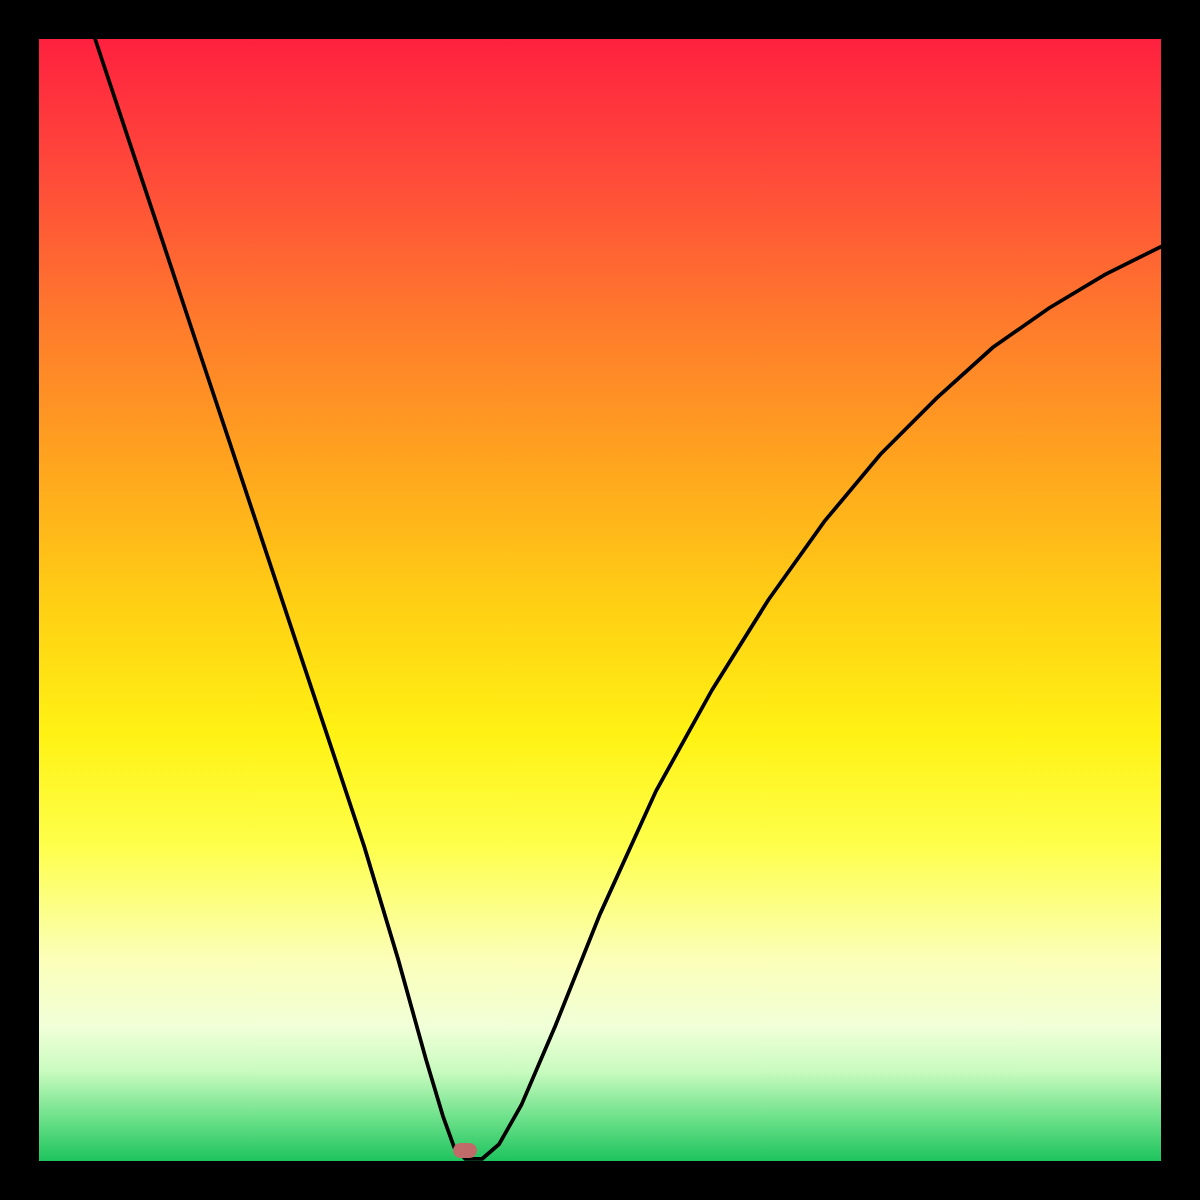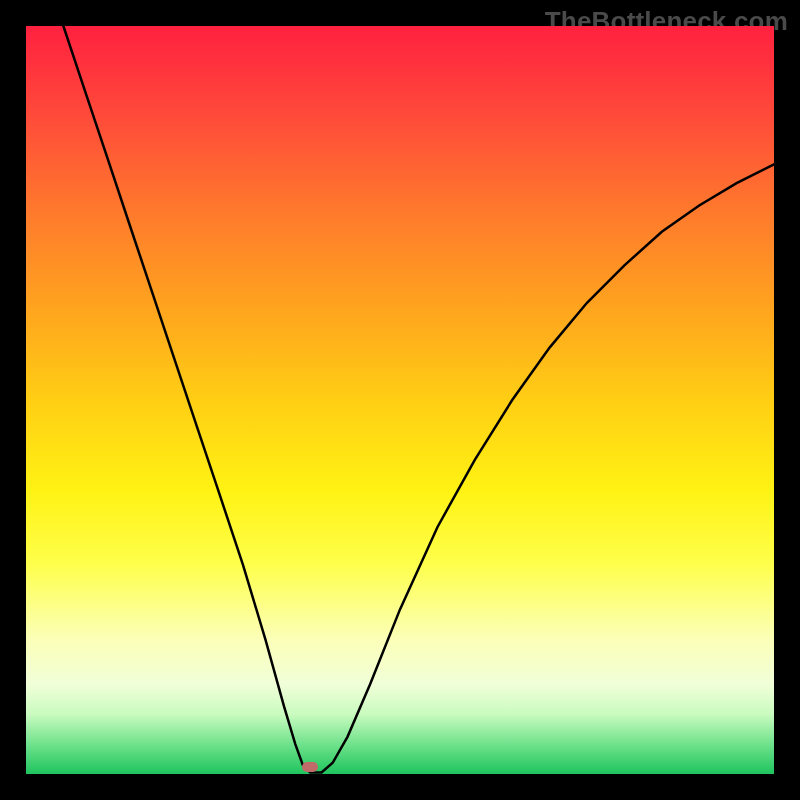--- a/index.html
+++ b/index.html
@@ -20,21 +20,20 @@
       #c9fbbf 92%,
       #70e28c 96%,
       #1ec45e 100%);
   }
   .curve{position:absolute;inset:0;}
   .marker{position:absolute;width:16px;height:10px;border-radius:5px;background:#c06a6a;left:276px;top:734px;}
 </style>
 </head>
 <body>
 <div class="frame">
-  <div class="watermark">TheBottleneck.com</div>
   <div class="plot">
     <div class="gradient"></div>
     <svg class="curve" viewBox="0 0 748 748" preserveAspectRatio="none">
       <path id="curvePath" d="M37.4 0.0 L59.8 67.3 L82.3 134.6 L104.7 202.0 L127.2 269.3 L149.6 336.6 L172.0 403.9 L194.5 471.2 L216.9 538.6 L239.4 613.4 L258.1 680.7 L269.3 718.1 L276.8 739.0 L284.2 746.5 L295.5 746.5 L306.7 736.8 L321.6 710.6 L344.1 658.2 L374.0 583.4 L411.4 501.2 L448.8 433.8 L486.2 374.0 L523.6 321.6 L561.0 276.8 L598.4 239.4 L635.8 205.7 L673.2 179.5 L710.6 157.1 L748.0 138.4 " fill="none" stroke="#000" stroke-width="2.5" stroke-linecap="round"></path>
     </svg>
     <div class="marker" style="left: 276.24px; top: 736.016px;"></div>
   </div>
 </div>
 
 </body></html>

